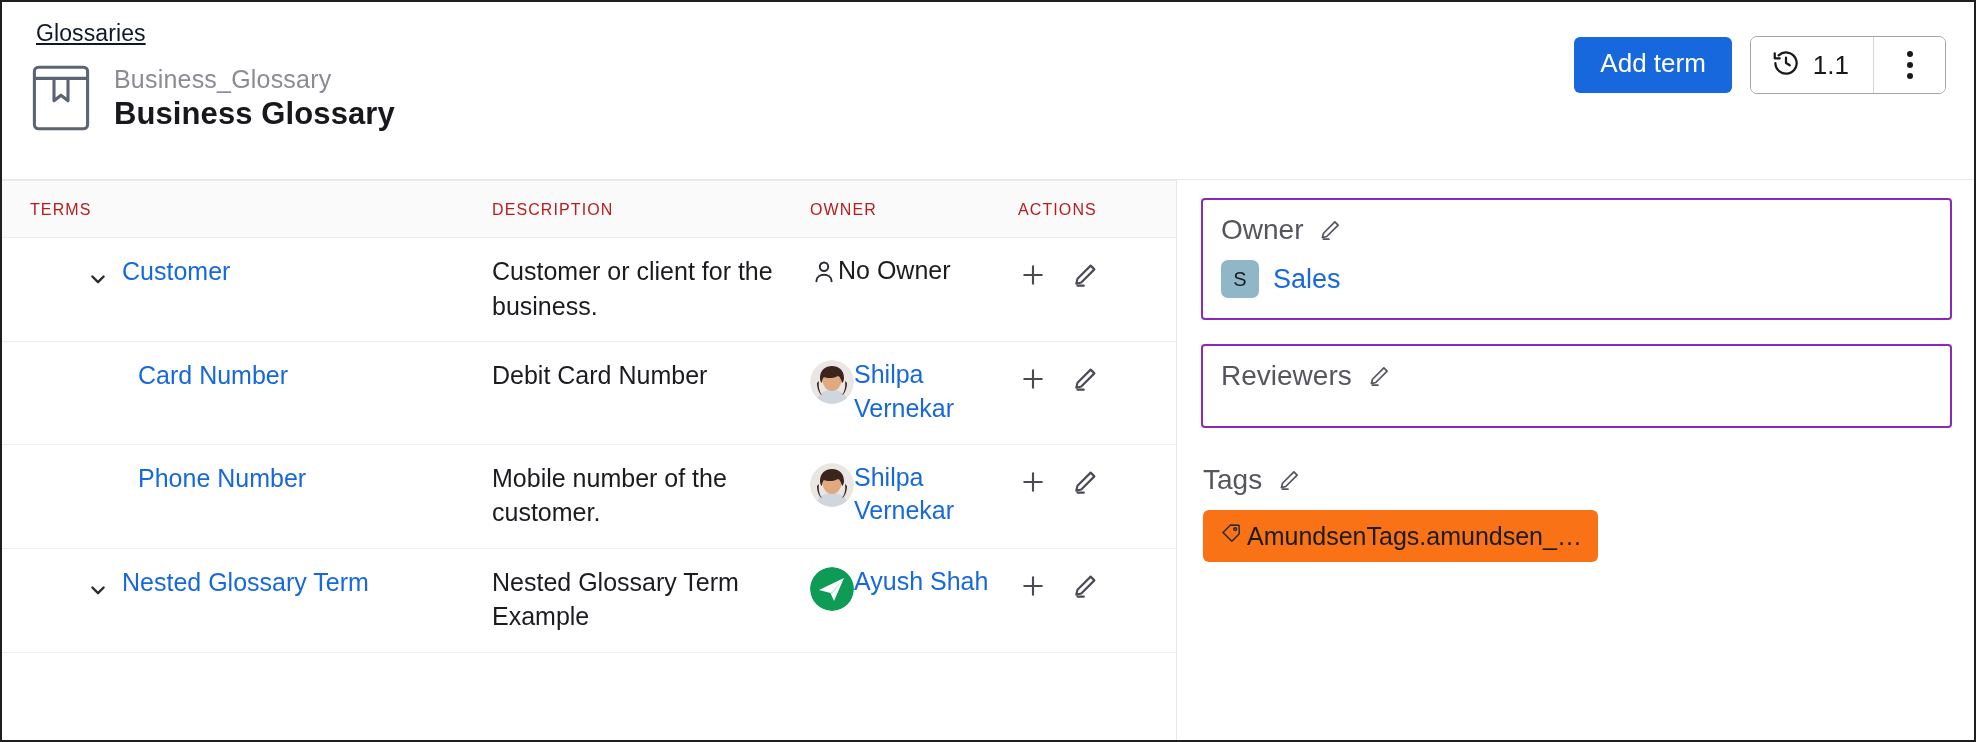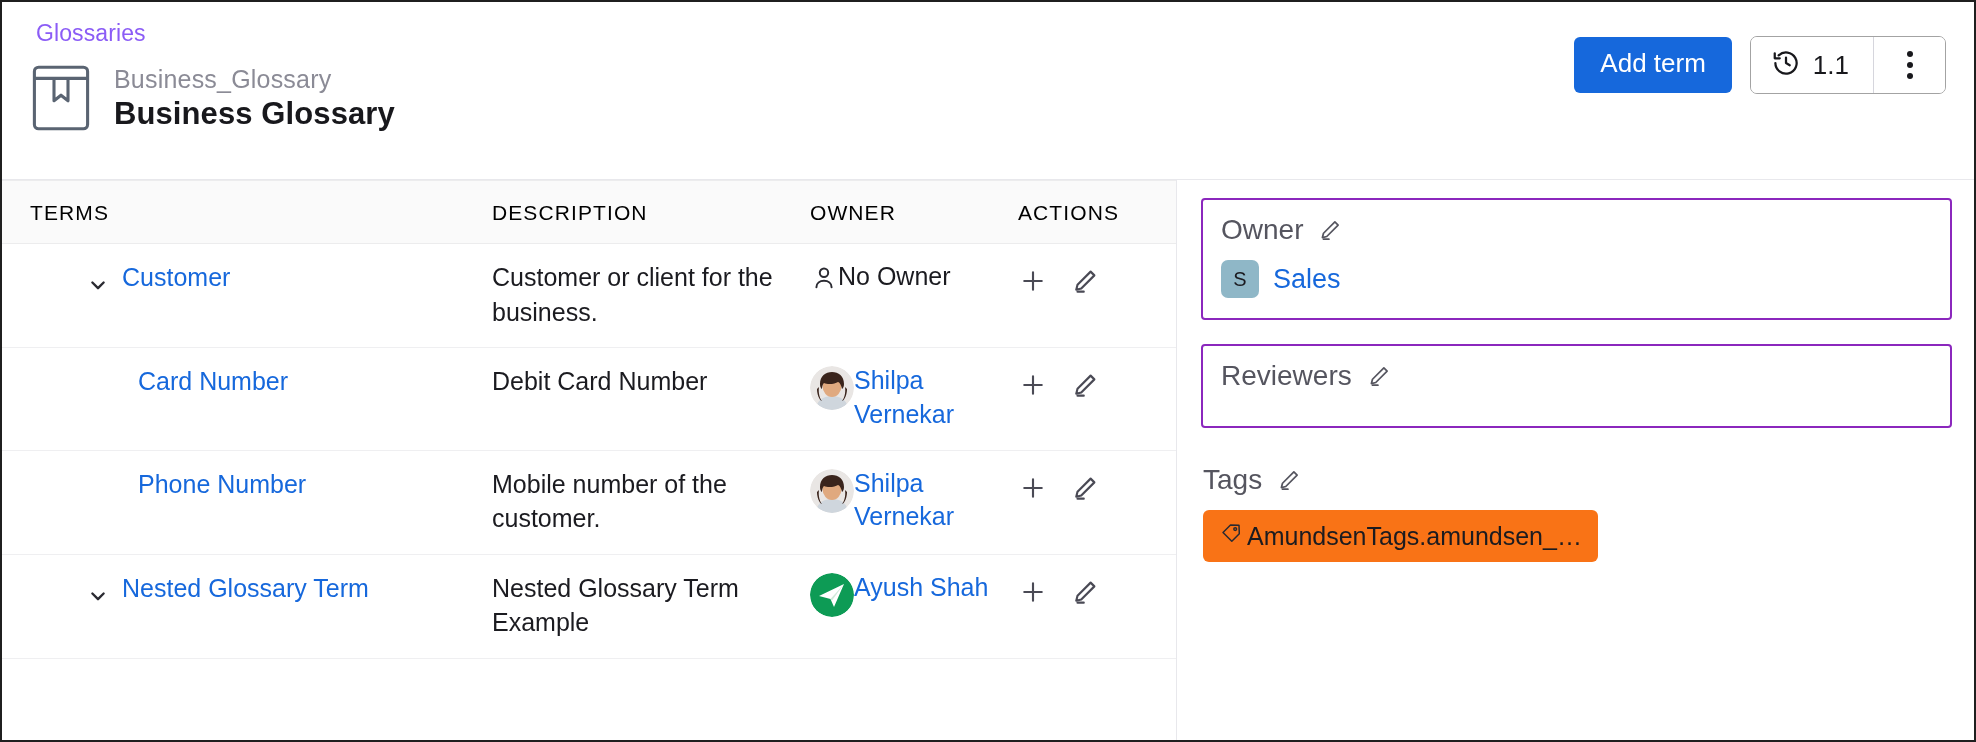--- a/index.html
+++ b/index.html
@@ -20,23 +20,24 @@
   
   .header {
     position: relative;
     height: 178px;
     padding: 18px 28px 0 28px;
     background: #fff;
     border-bottom: 1px solid #e8e8ec;
   }
   .breadcrumb {
     font-size: 23px;
-    color: #8b5cf6;
+    color: #0f172a;
     letter-spacing: .1px;
     margin-left: 6px;
+    text-decoration: underline;
   }
   .title-row {
     display: flex;
     align-items: center;
     margin-top: 16px;
     gap: 22px;
   }
   .glossary-icon { width: 62px; height: 70px; flex: 0 0 auto; }
   .title-text { display: flex; flex-direction: column; justify-content: center; gap: 2px; }
   .fqn {
@@ -116,23 +117,23 @@
     padding: 18px 22px 0 24px;
     background: #fff;
     overflow: hidden;
   }
 
   
   table { width: 100%; border-collapse: collapse; table-layout: fixed; }
   thead th {
     background: #fafafa;
     text-align: left;
-    font-size: 21px;
+    font-size: 16px;
     font-weight: 400;
-    color: #000000;
+    color: #b91c1c;
     letter-spacing: 1.1px;
     padding: 20px 0 18px 0;
     border-bottom: 1px solid #ececed;
     border-top: 1px solid #ececed;
   }
   th.c-terms { width: 490px; padding-left: 28px; }
   th.c-desc  { width: 318px; }
   th.c-owner { width: 208px; }
   th.c-act   { width: 160px; }
 

